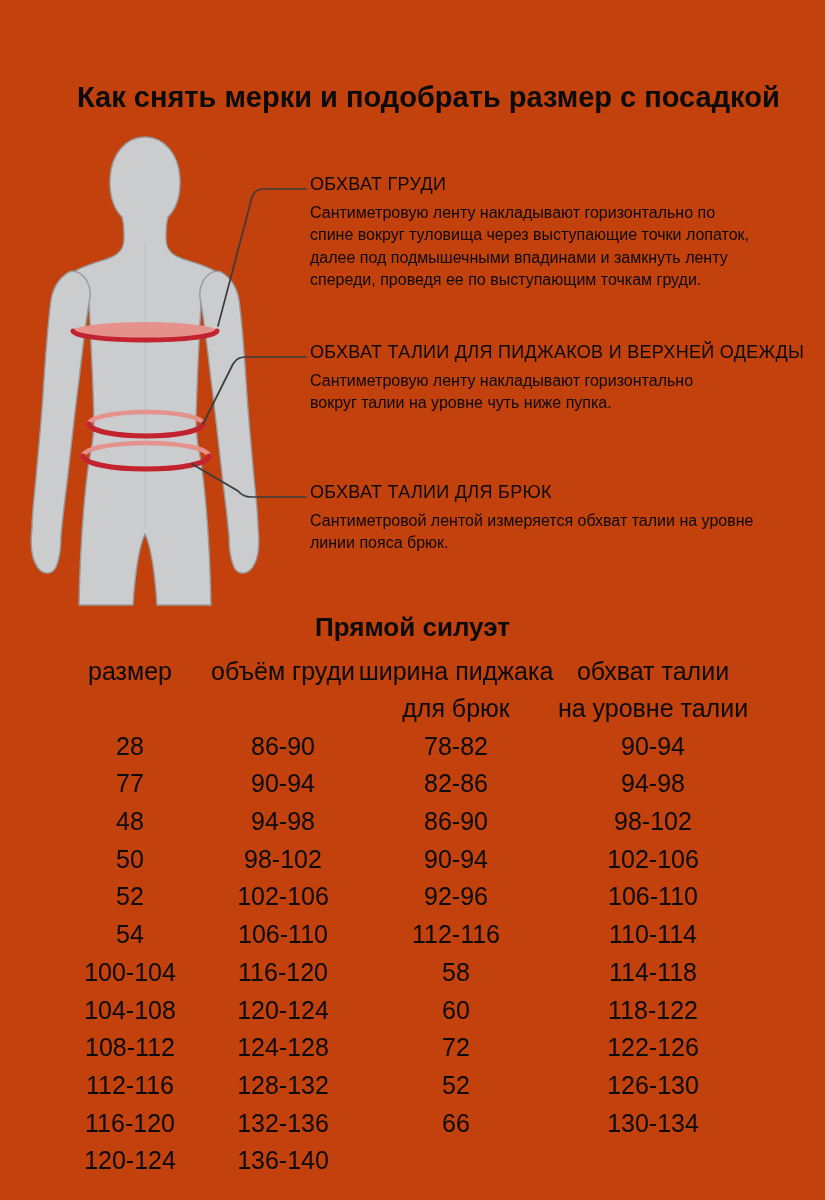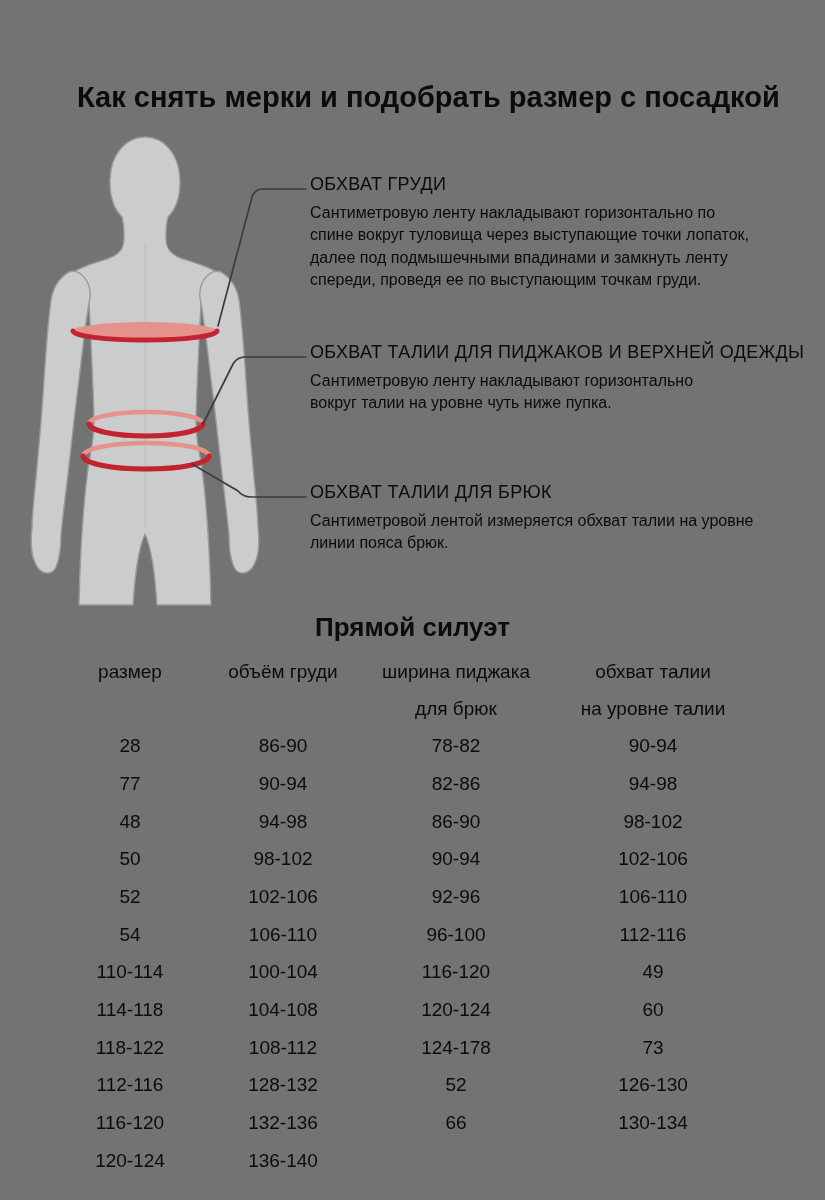--- a/index.html
+++ b/index.html
@@ -1,21 +1,21 @@
 <!DOCTYPE html>
 <html><head>
 <meta charset="utf-8">
 <style>
   * { margin: 0; padding: 0; box-sizing: border-box; }
   html, body { background: #ffffff; }
   .page {
     position: relative;
     width: 825px;
     height: 1200px;
-    background: #737373;
+    background: #c2410c;
     font-family: "Liberation Sans", "DejaVu Sans", sans-serif;
     color: #111111;
     overflow: hidden;
   }
   .figure-svg {
     position: absolute;
     left: 0; top: 0;
     width: 825px; height: 1200px;
   }
   .page-title {
@@ -61,21 +61,21 @@
     width: 700px;
     display: grid;
     grid-template-columns: 140px 166px 180px 214px;
     grid-auto-rows: 37.7px;
   }
   .size-table .hrow1 { height: 39px; }
   .size-table .cell {
     display: flex;
     align-items: center;
     justify-content: center;
-    font-size: 19px;
+    font-size: 25px;
     white-space: nowrap;
     color: #0b0b0b;
   }
 </style>
 </head>
 <body>
 
 <div class="page">
 
   <svg class="figure-svg" viewBox="0 0 825 1200" aria-hidden="true">
@@ -211,34 +211,34 @@
       <div class="cell">50</div>
       <div class="cell">98-102</div>
       <div class="cell">90-94</div>
       <div class="cell">102-106</div>
       <div class="cell">52</div>
       <div class="cell">102-106</div>
       <div class="cell">92-96</div>
       <div class="cell">106-110</div>
       <div class="cell">54</div>
       <div class="cell">106-110</div>
-      <div class="cell">96-100</div>
       <div class="cell">112-116</div>
       <div class="cell">110-114</div>
       <div class="cell">100-104</div>
       <div class="cell">116-120</div>
-      <div class="cell">49</div>
+      <div class="cell">58</div>
       <div class="cell">114-118</div>
       <div class="cell">104-108</div>
       <div class="cell">120-124</div>
       <div class="cell">60</div>
       <div class="cell">118-122</div>
       <div class="cell">108-112</div>
-      <div class="cell">124-178</div>
-      <div class="cell">73</div>
+      <div class="cell">124-128</div>
+      <div class="cell">72</div>
+      <div class="cell">122-126</div>
       <div class="cell">112-116</div>
       <div class="cell">128-132</div>
       <div class="cell">52</div>
       <div class="cell">126-130</div>
       <div class="cell">116-120</div>
       <div class="cell">132-136</div>
       <div class="cell">66</div>
       <div class="cell">130-134</div>
       <div class="cell">120-124</div>
       <div class="cell">136-140</div>

